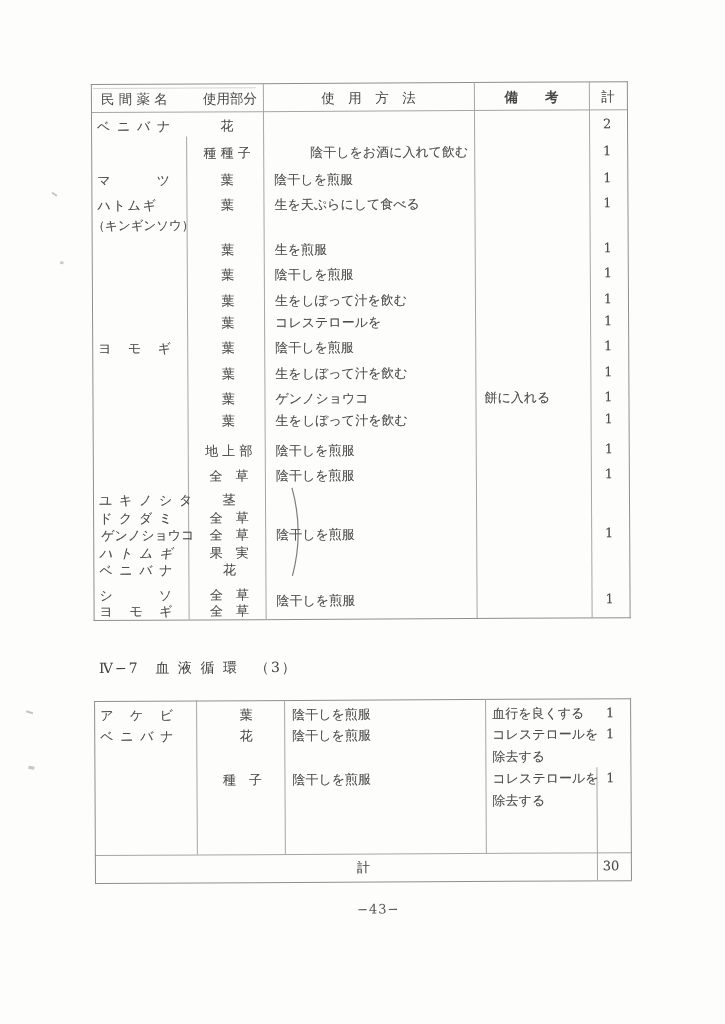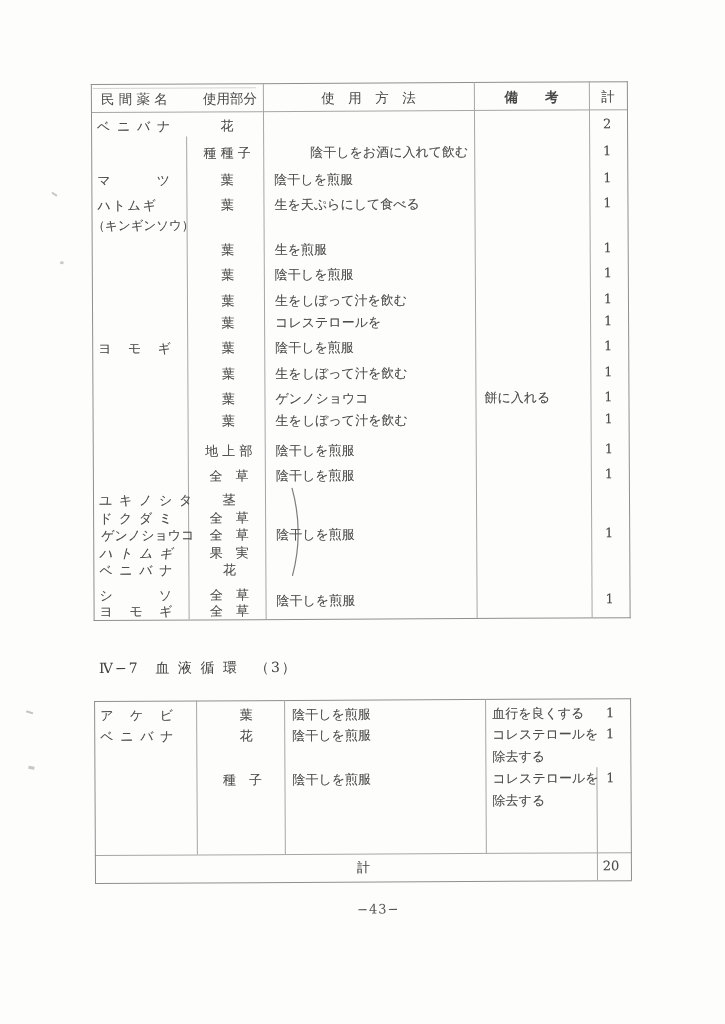--- a/index.html
+++ b/index.html
@@ -175,21 +175,21 @@
     <div class="hl" style="left:0;top:154px;width:537px;"></div>
     <div class="hl edge" style="left:0;top:182px;width:537px;"></div>
     <div class="vl edge" style="left:0;top:0;height:182px;"></div>
     <div class="vl edge" style="left:536px;top:0;height:182px;"></div>
     <div class="vl" style="left:102px;top:0;height:154px;"></div>
     <div class="vl" style="left:190px;top:0;height:154px;"></div>
     <div class="vl" style="left:391px;top:0;height:154px;"></div>
     <div class="vl" style="left:502px;top:69px;height:113px;"></div>
 
     <span class="cell ctr" style="left:0;top:159px;width:537px;">計</span>
-    <span class="cell ctr" style="left:498px;top:159px;width:36px;">20</span>
+    <span class="cell ctr" style="left:498px;top:159px;width:36px;">30</span>
   <div class="trow" style="top: 6px;">
         <span class="cell" style="left: 6px; width: 72px; letter-spacing: 16.5px;">アケビ</span>
         <span class="cell ctr" style="left: 107px; width: 90px;">葉</span>
         <span class="cell" style="left: 198px;">陰干しを煎服</span>
         <span class="cell" style="left: 398px;">血行を良くする</span>
         <span class="cell ctr" style="left: 498px; width: 36px;">1</span>
       </div>
       <div class="trow" style="top: 27px;">
         <span class="cell" style="left: 6px; width: 72px; letter-spacing: 6.66667px;">ベニバナ</span>
         <span class="cell ctr" style="left: 107px; width: 90px;">花</span>

